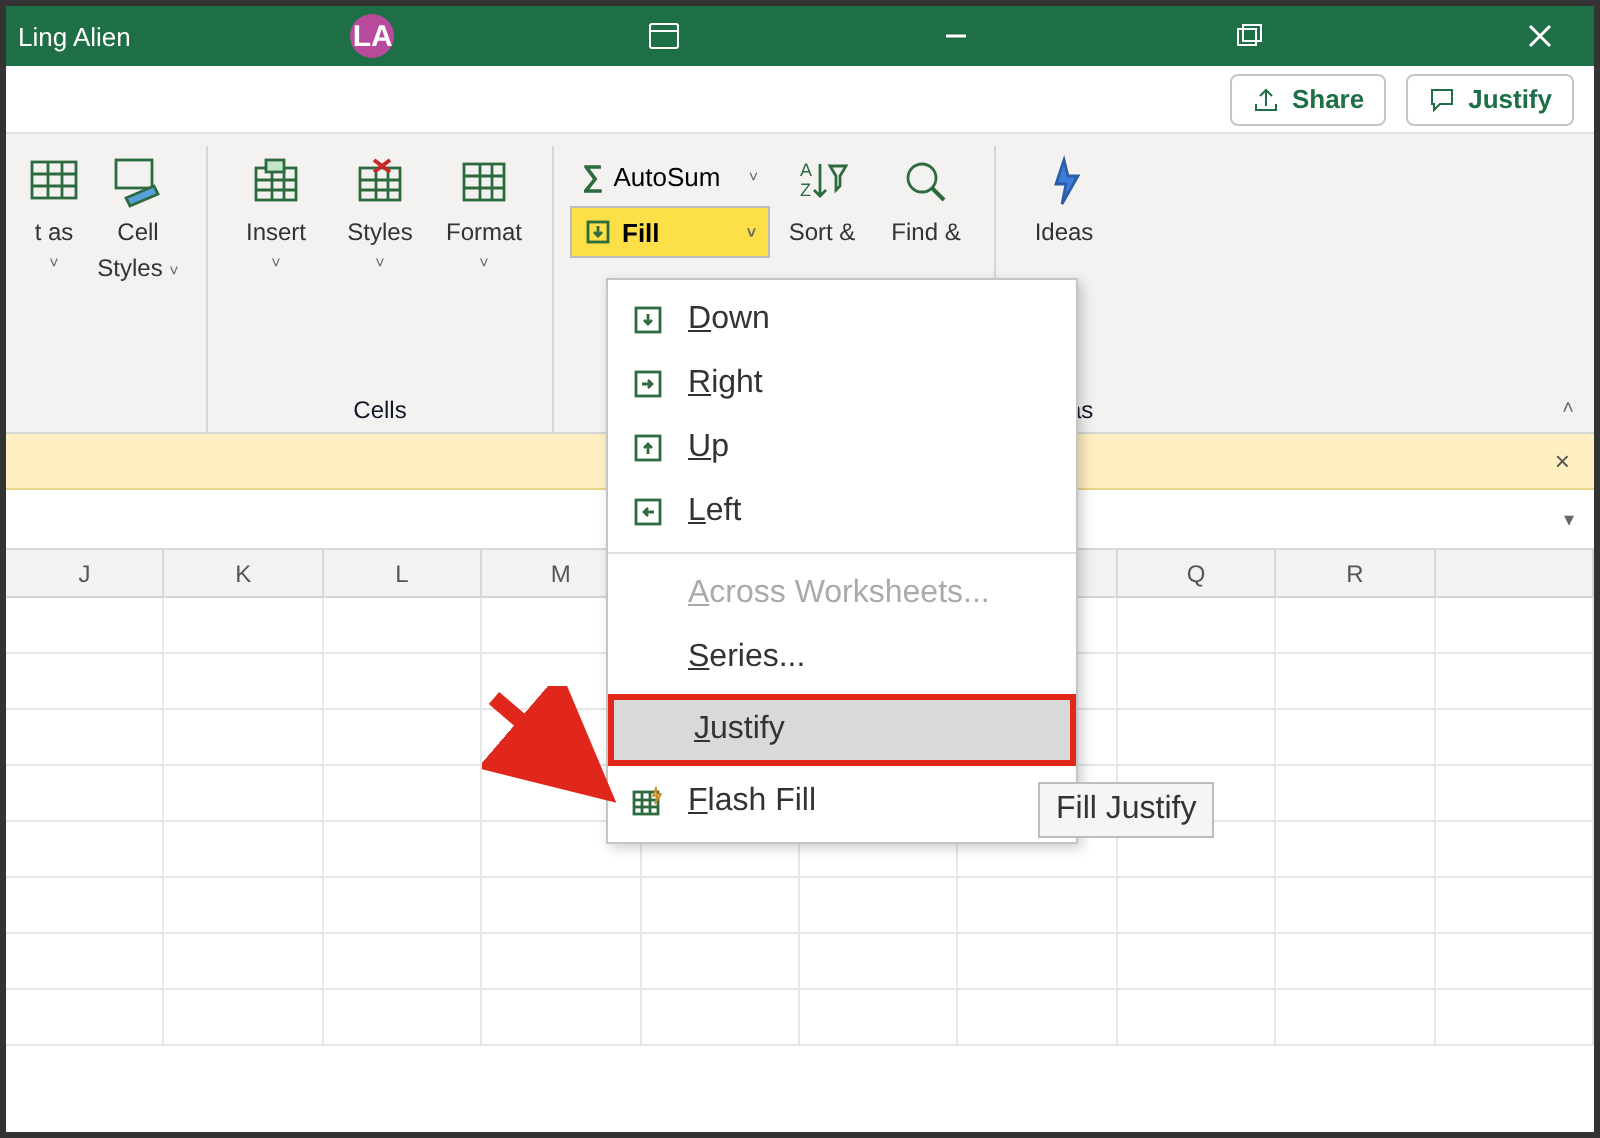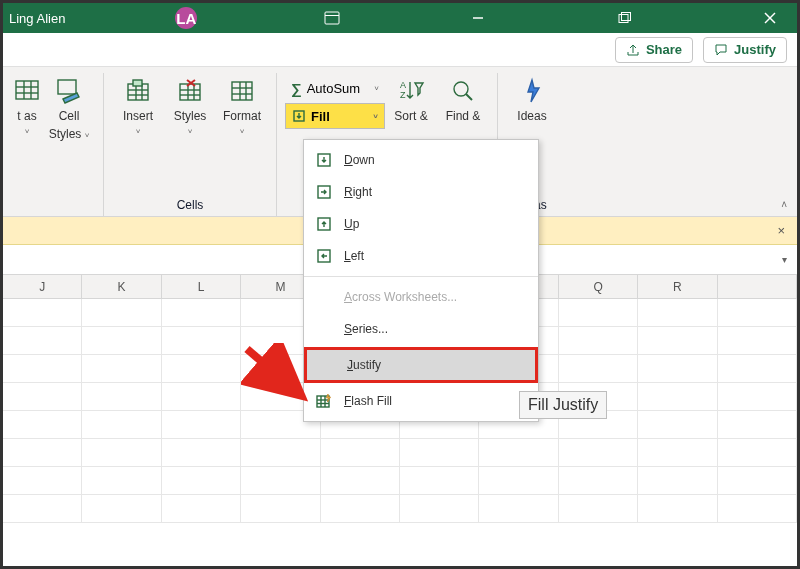--- a/index.html
+++ b/index.html
@@ -38,21 +38,21 @@
     .formulabar { height: 30px; background: #fff; border-bottom: 1px solid #d6d6d6; display: flex; align-items: center; justify-content: flex-end; padding: 0 10px; }
     .formulabar .drop { font-size: 10px; color: #666; cursor: pointer; }
 
     .grid { position: relative; }
     .col-headers { display: flex; height: 24px; background: #f3f2f1; border-bottom: 1px solid #d6d6d6; font-size: 12px; color: #555; }
     .col-h { width: 82px; border-right: 1px solid #d6d6d6; display: flex; align-items: center; justify-content: center; cursor: pointer; }
     .rows .row { display: flex; height: 28px; }
     .rows .cell { width: 82px; border-right: 1px solid #e6e6e6; border-bottom: 1px solid #e6e6e6; cursor: cell; }
 
     
-    .dropdown { position: absolute; top: 136px; left: 300px; width: 236px; background: #fff; border: 1px solid #c5c5c5; box-shadow: 2px 2px 6px rgba(0,0,0,.2); padding: 4px 0; z-index: 50; font-size: 12px; }
+    .dropdown { position: absolute; top: 136px; left: 300px; width: 236px; background: #fff; border: 1px solid #c5c5c5; box-shadow: 2px 2px 6px rgba(0,0,0,.2); padding: 4px 0; z-index: 50; font-size: 16px; }
     .dropdown .mi { height: 32px; display: flex; align-items: center; padding: 0 12px; gap: 12px; cursor: pointer; color: #333; }
     .dropdown .mi.disabled { color: #aaa; cursor: default; }
     .dropdown .mi.highlight { background: #d9d9d9; border: 3px solid #e1261c; margin: 2px 0; height: 36px; }
     .dropdown .sep { height: 1px; background: #e0e0e0; margin: 4px 0; }
     .dropdown .mi svg { stroke: #2d6b3f; fill: none; stroke-width: 1.4; flex-shrink: 0; }
     .dropdown .mi .u { text-decoration: underline; }
 
     .tooltip-box { position: absolute; top: 388px; left: 516px; background: #f5f5f5; border: 1px solid #bdbdbd; padding: 4px 8px; font-size: 16px; color: #333; z-index: 60; }
 
     .arrow-annot { position: absolute; top: 340px; left: 238px; z-index: 55; }

